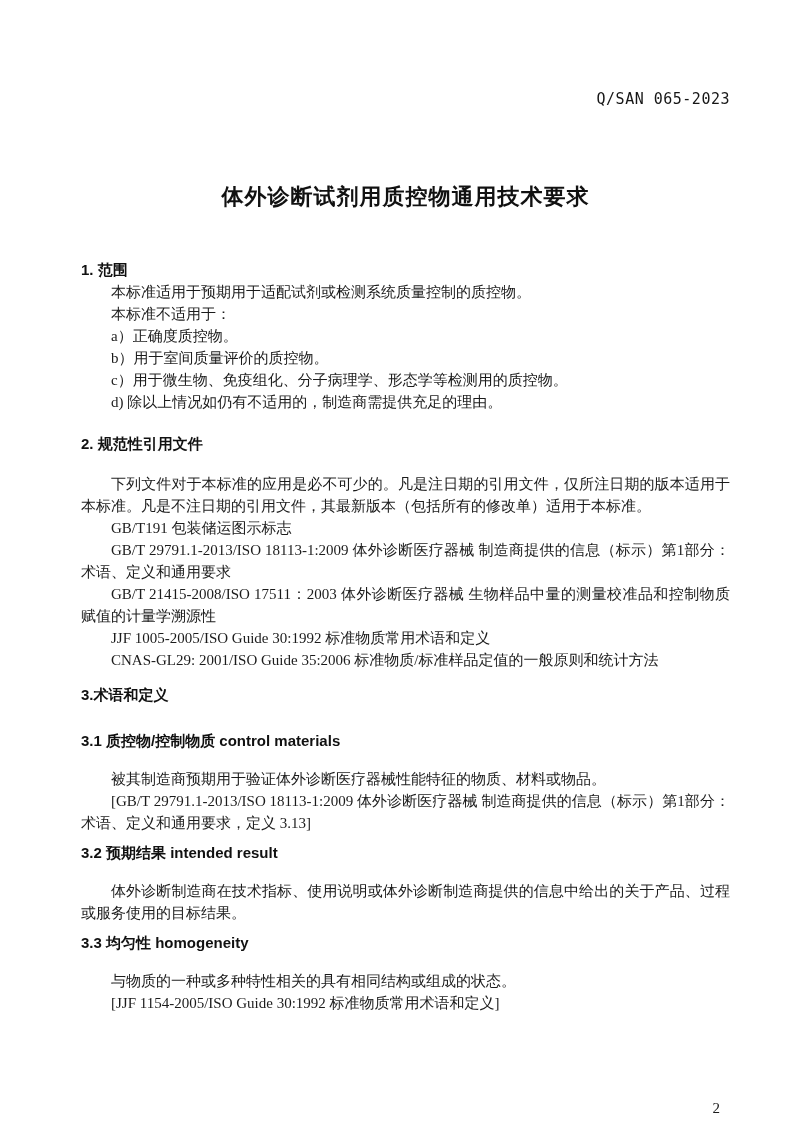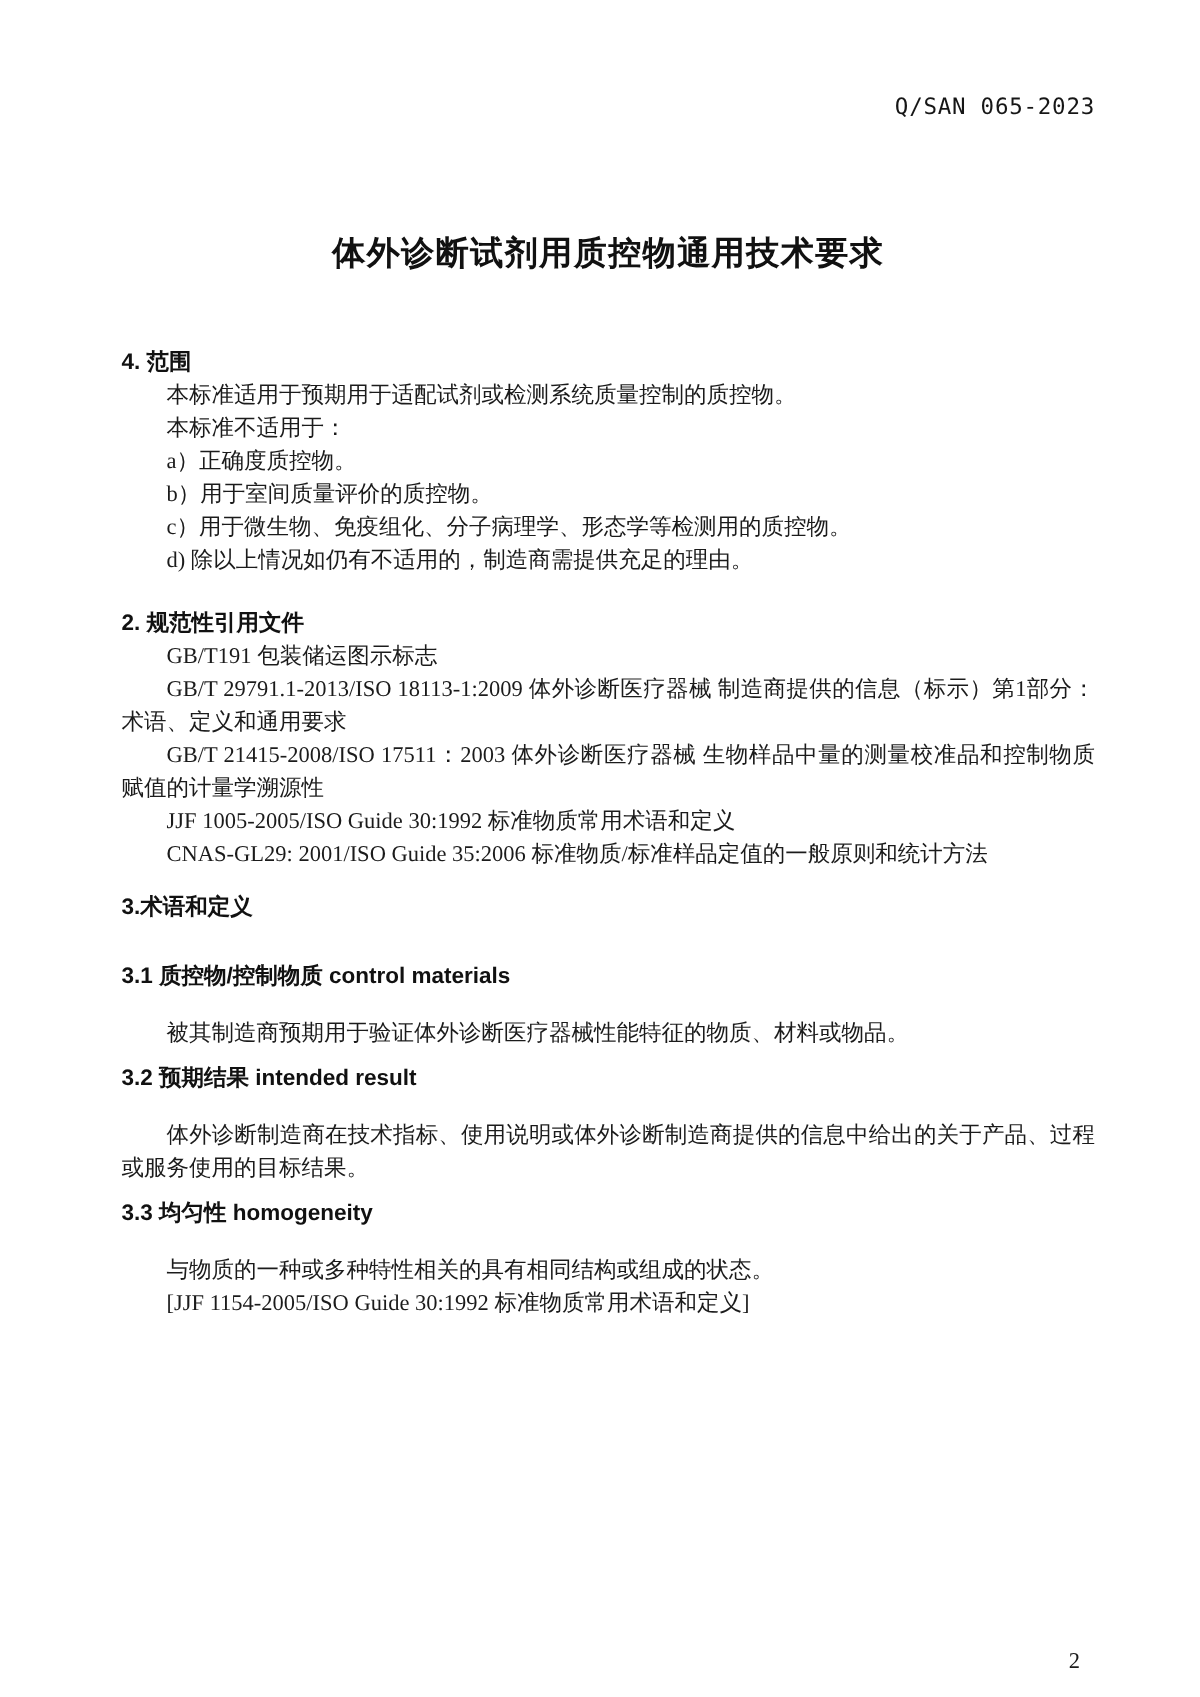--- a/index.html
+++ b/index.html
@@ -7,21 +7,21 @@
     padding: 0;
     background: #ffffff;
   }
   .page {
     position: relative;
     width: 800px;
     height: 1131px;
     margin: 0 auto;
     background: #ffffff;
     box-sizing: border-box;
-    padding: 60px 70px 0 81px;
+    padding: 88px 70px 0 81px;
     color: #1b1b1b;
     font-family: "Liberation Serif", "DejaVu Serif", serif;
     font-size: 15px;
     line-height: 22px;
     overflow: hidden;
   }
   .doc-number {
     text-align: right;
     font-family: "DejaVu Sans Mono", monospace;
     font-size: 15px;
@@ -74,44 +74,46 @@
 </head>
 <body>
 
 <div class="page">
 
   <div class="doc-number">Q/SAN 065-2023</div>
 
   <h1 class="doc-title">体外诊断试剂用质控物通用技术要求</h1>
 
   <section>
-    <h2 class="sec-heading">4. 范围</h2>
+    <h2 class="sec-heading">1. 范围</h2>
     <p class="body-par">本标准适用于预期用于适配试剂或检测系统质量控制的质控物。</p>
     <p class="body-par">本标准不适用于：</p>
     <p class="body-par">a）正确度质控物。</p>
     <p class="body-par">b）用于室间质量评价的质控物。</p>
     <p class="body-par">c）用于微生物、免疫组化、分子病理学、形态学等检测用的质控物。</p>
     <p class="body-par">d) 除以上情况如仍有不适用的，制造商需提供充足的理由。</p>
   </section>
 
   <section>
     <h2 class="sec-heading tight">2. 规范性引用文件</h2>
+    <p class="body-par after-heading">下列文件对于本标准的应用是必不可少的。凡是注日期的引用文件，仅所注日期的版本适用于本标准。凡是不注日期的引用文件，其最新版本（包括所有的修改单）适用于本标准。</p>
     <p class="body-par">GB/T191 包装储运图示标志</p>
     <p class="body-par">GB/T 29791.1-2013/ISO 18113-1:2009 体外诊断医疗器械 制造商提供的信息（标示）第1部分：术语、定义和通用要求</p>
     <p class="body-par">GB/T 21415-2008/ISO 17511：2003 体外诊断医疗器械 生物样品中量的测量校准品和控制物质赋值的计量学溯源性</p>
     <p class="body-par">JJF 1005-2005/ISO Guide 30:1992 标准物质常用术语和定义</p>
     <p class="body-par">CNAS-GL29: 2001/ISO Guide 35:2006 标准物质/标准样品定值的一般原则和统计方法</p>
   </section>
 
   <section>
     <h2 class="sec-heading terms">3.术语和定义</h2>
 
     <div>
       <h3 class="sub-heading">3.1 质控物/控制物质 control materials</h3>
       <p class="body-par">被其制造商预期用于验证体外诊断医疗器械性能特征的物质、材料或物品。</p>
+      <p class="body-par">[GB/T 29791.1-2013/ISO 18113-1:2009 体外诊断医疗器械 制造商提供的信息（标示）第1部分：术语、定义和通用要求，定义 3.13]</p>
     </div>
 
     <div>
       <h3 class="sub-heading">3.2 预期结果 intended result</h3>
       <p class="body-par">体外诊断制造商在技术指标、使用说明或体外诊断制造商提供的信息中给出的关于产品、过程或服务使用的目标结果。</p>
     </div>
 
     <div>
       <h3 class="sub-heading">3.3 均匀性 homogeneity</h3>
       <p class="body-par">与物质的一种或多种特性相关的具有相同结构或组成的状态。</p>

